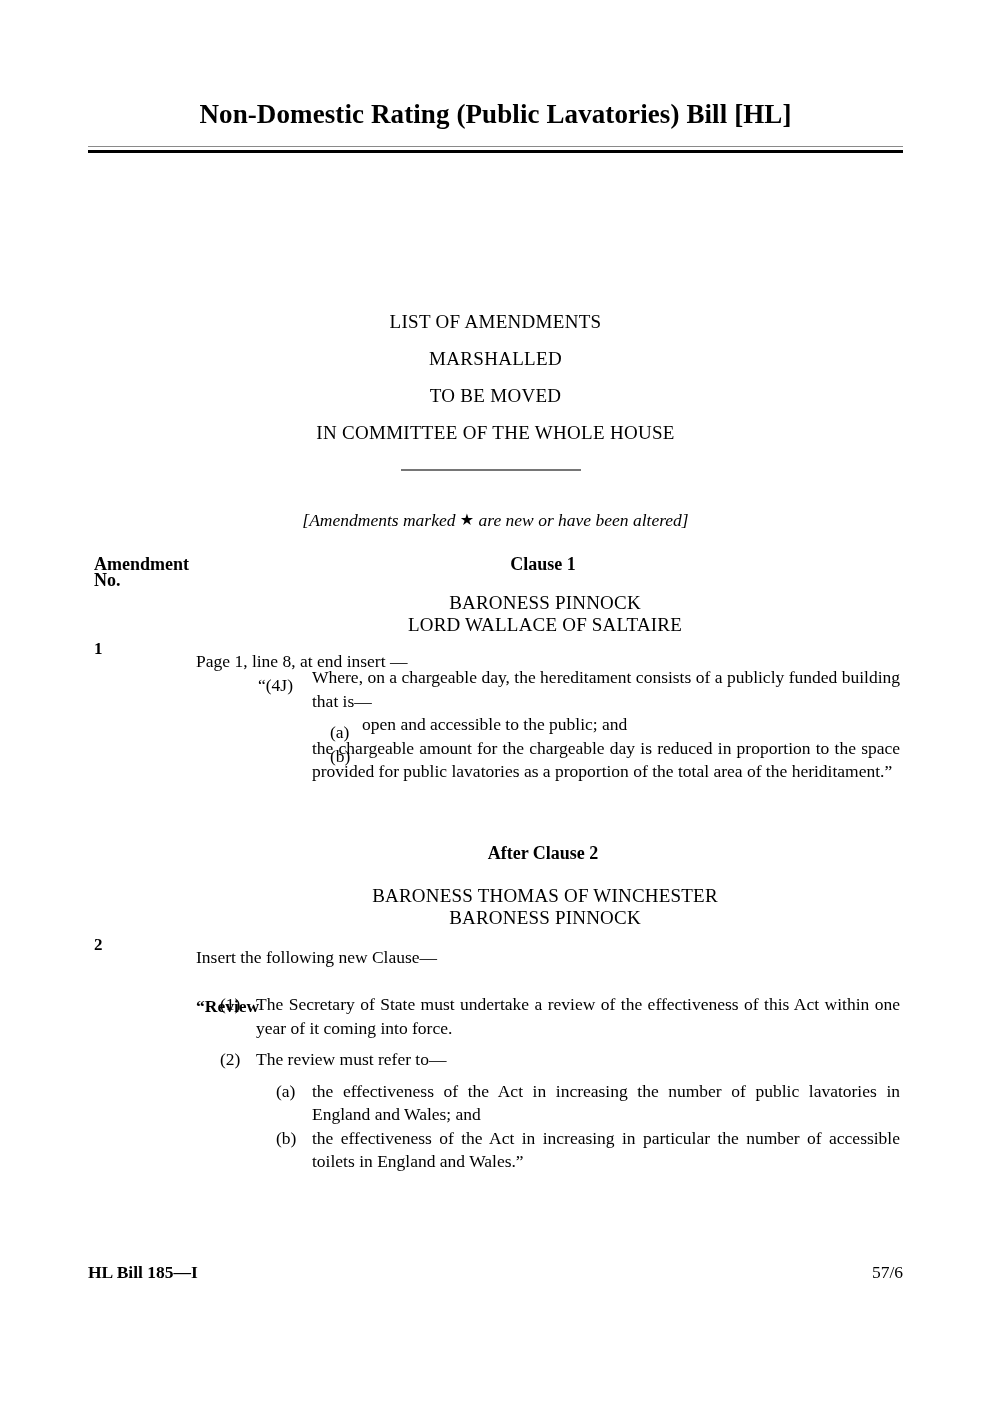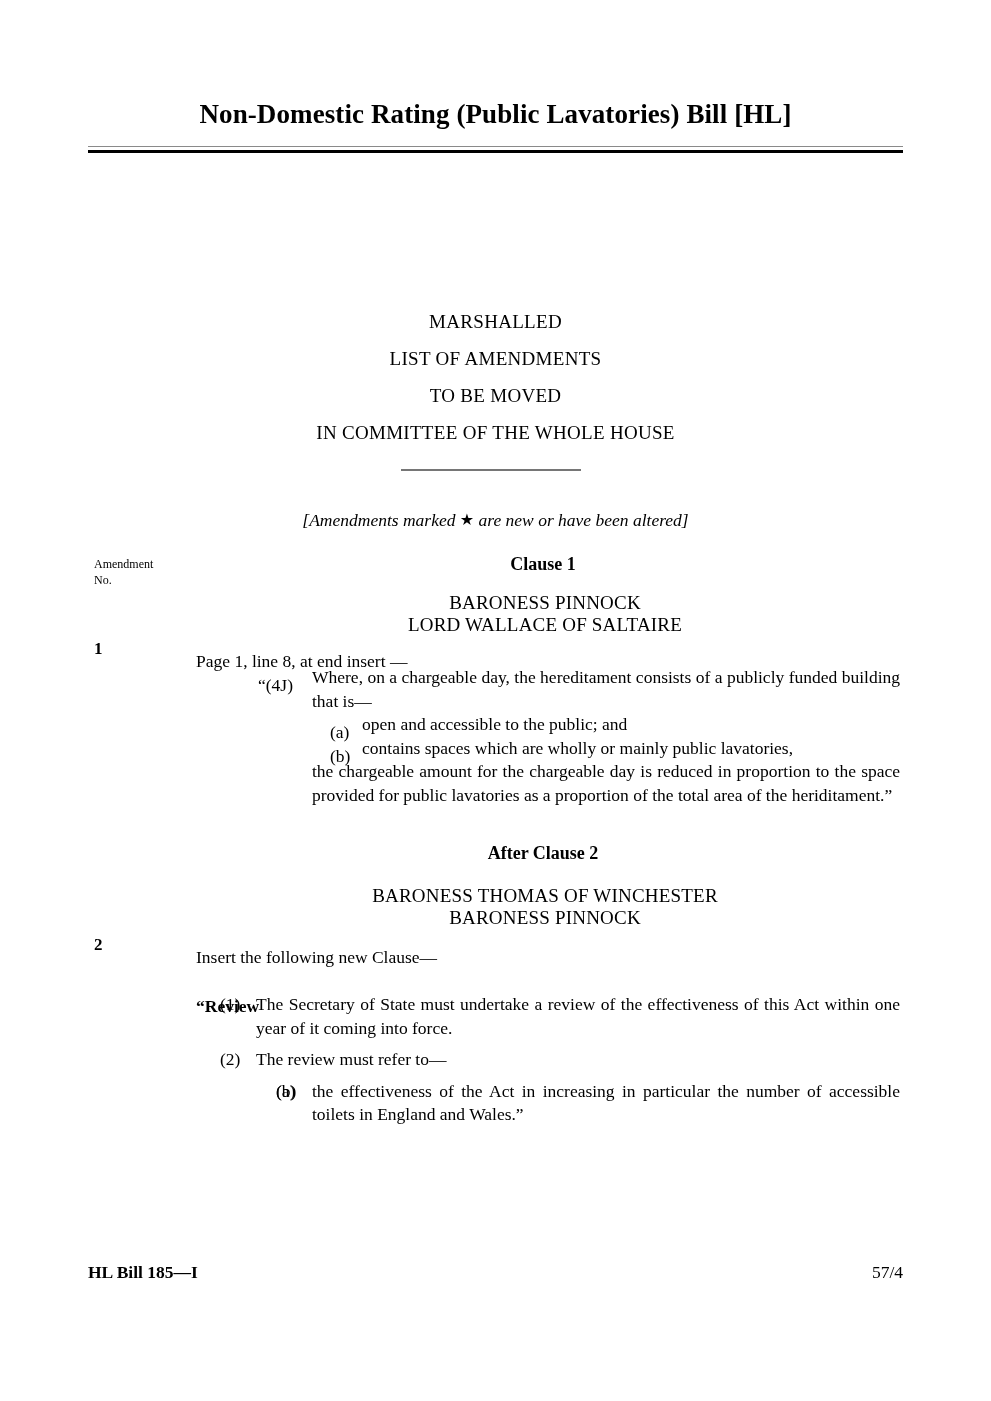--- a/index.html
+++ b/index.html
@@ -93,22 +93,22 @@
     font-style: normal;
     font-size: 16px;
     vertical-align: 1px;
   }
 
   
   .amend-col-label {
     position: absolute;
     left: 94px;
     top: 556px;
-    font-size: 12px;
-    font-weight: normal;
+    font-size: 18px;
+    font-weight: bold;
     line-height: 16px;
     width: 110px;
   }
   .amend-no {
     position: absolute;
     left: 94px;
     font-size: 17px;
     font-weight: bold;
   }
   .amend-no-1 { top: 639px; }
@@ -257,22 +257,22 @@
 <div class="page">
 
   <div class="doc-title">Non-Domestic Rating (Public Lavatories) Bill [HL]</div>
   <div class="title-rules">
     <div class="rule-thin"></div>
     <div class="rule-gap"></div>
     <div class="rule-thick"></div>
   </div>
 
   <div class="head-block">
+    <div>LIST OF AMENDMENTS</div>
     <div>MARSHALLED</div>
-    <div>LIST OF AMENDMENTS</div>
     <div>TO BE MOVED</div>
     <div>IN COMMITTEE OF THE WHOLE HOUSE</div>
   </div>
 
   <div class="short-rule"></div>
 
   <div class="star-note">
     <span>[Amendments marked </span><span class="star">★</span><span> are new or have been altered]</span>
   </div>
 
@@ -292,21 +292,21 @@
 
   <div class="amend1-body">
     <div class="para">
       <span class="marker">“(4J)</span><span>Where, on a chargeable day, the hereditament consists of a publicly funded building that is—</span>
     </div>
     <div class="sub-list">
       <div class="sub-item">
         <span class="marker">(a)</span><span>open and accessible to the public; and</span>
       </div>
       <div class="sub-item">
-        <span class="marker">(b)</span><span>contains spaces which are wholly or mainly public lavatories,</span>
+        <span class="marker">(b)</span>
       </div>
     </div>
     <div class="tail">the chargeable amount for the chargeable day is reduced in proportion to the space provided for public lavatories as a proportion of the total area of the heriditament.”</div>
   </div>
 
   <div class="clause-heading after-clause-2-heading">After Clause 2</div>
   <div class="sponsors sponsors-2">
     <div>BARONESS THOMAS OF WINCHESTER</div>
     <div>BARONESS PINNOCK</div>
   </div>
@@ -316,26 +316,26 @@
 
   <div class="review-body">
     <div class="num-item">
       <span class="marker">(1)</span><span>The Secretary of State must undertake a review of the effectiveness of this Act within one year of it coming into force.</span>
     </div>
     <div class="num-item no-justify">
       <span class="marker">(2)</span><span>The review must refer to—</span>
     </div>
     <div class="sub-list">
       <div class="sub-item">
-        <span class="marker">(a)</span>
+        <span class="marker">(a)</span><span>the effectiveness of the Act in increasing the number of public lavatories in England and Wales; and</span>
       </div>
       <div class="sub-item">
         <span class="marker">(b)</span><span>the effectiveness of the Act in increasing in particular the number of accessible toilets in England and Wales.”</span>
       </div>
     </div>
   </div>
 
   <div class="footer">
     <span class="left">HL Bill 185—I</span>
-    <span class="right">57/4</span>
+    <span class="right">57/6</span>
   </div>
 
 </div>
 
 </body></html>

